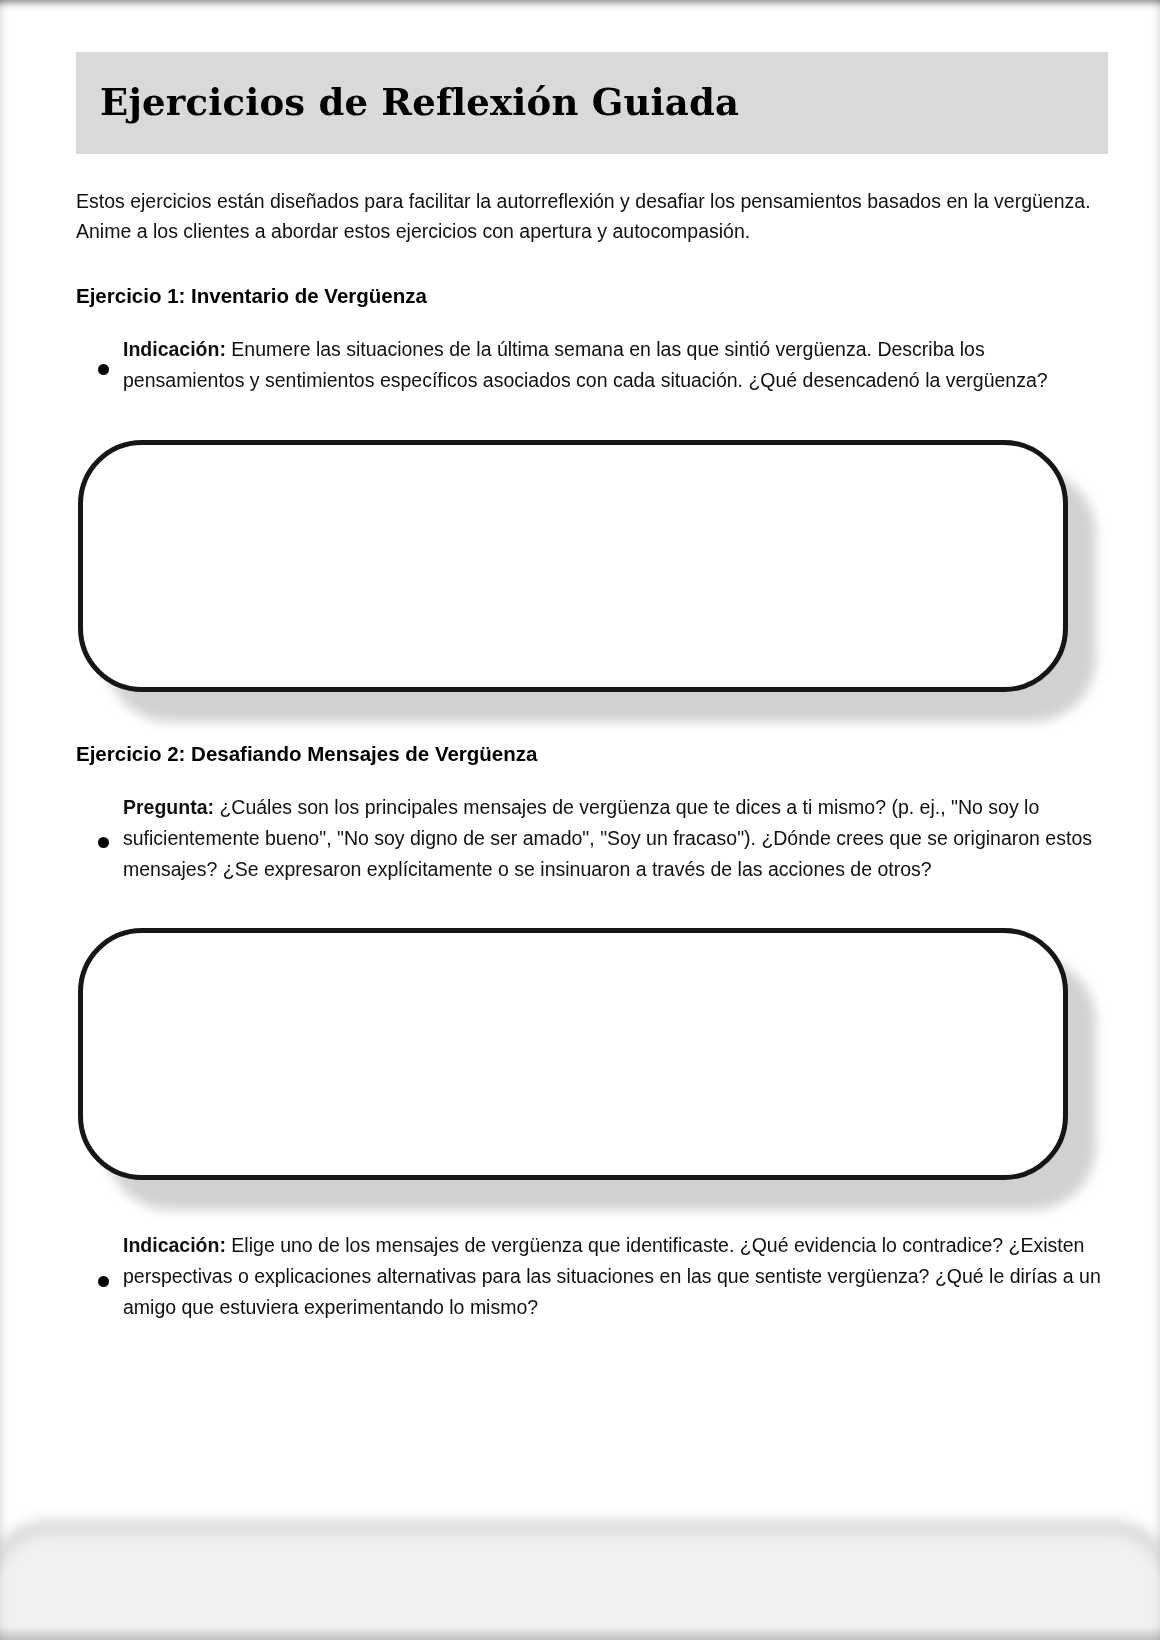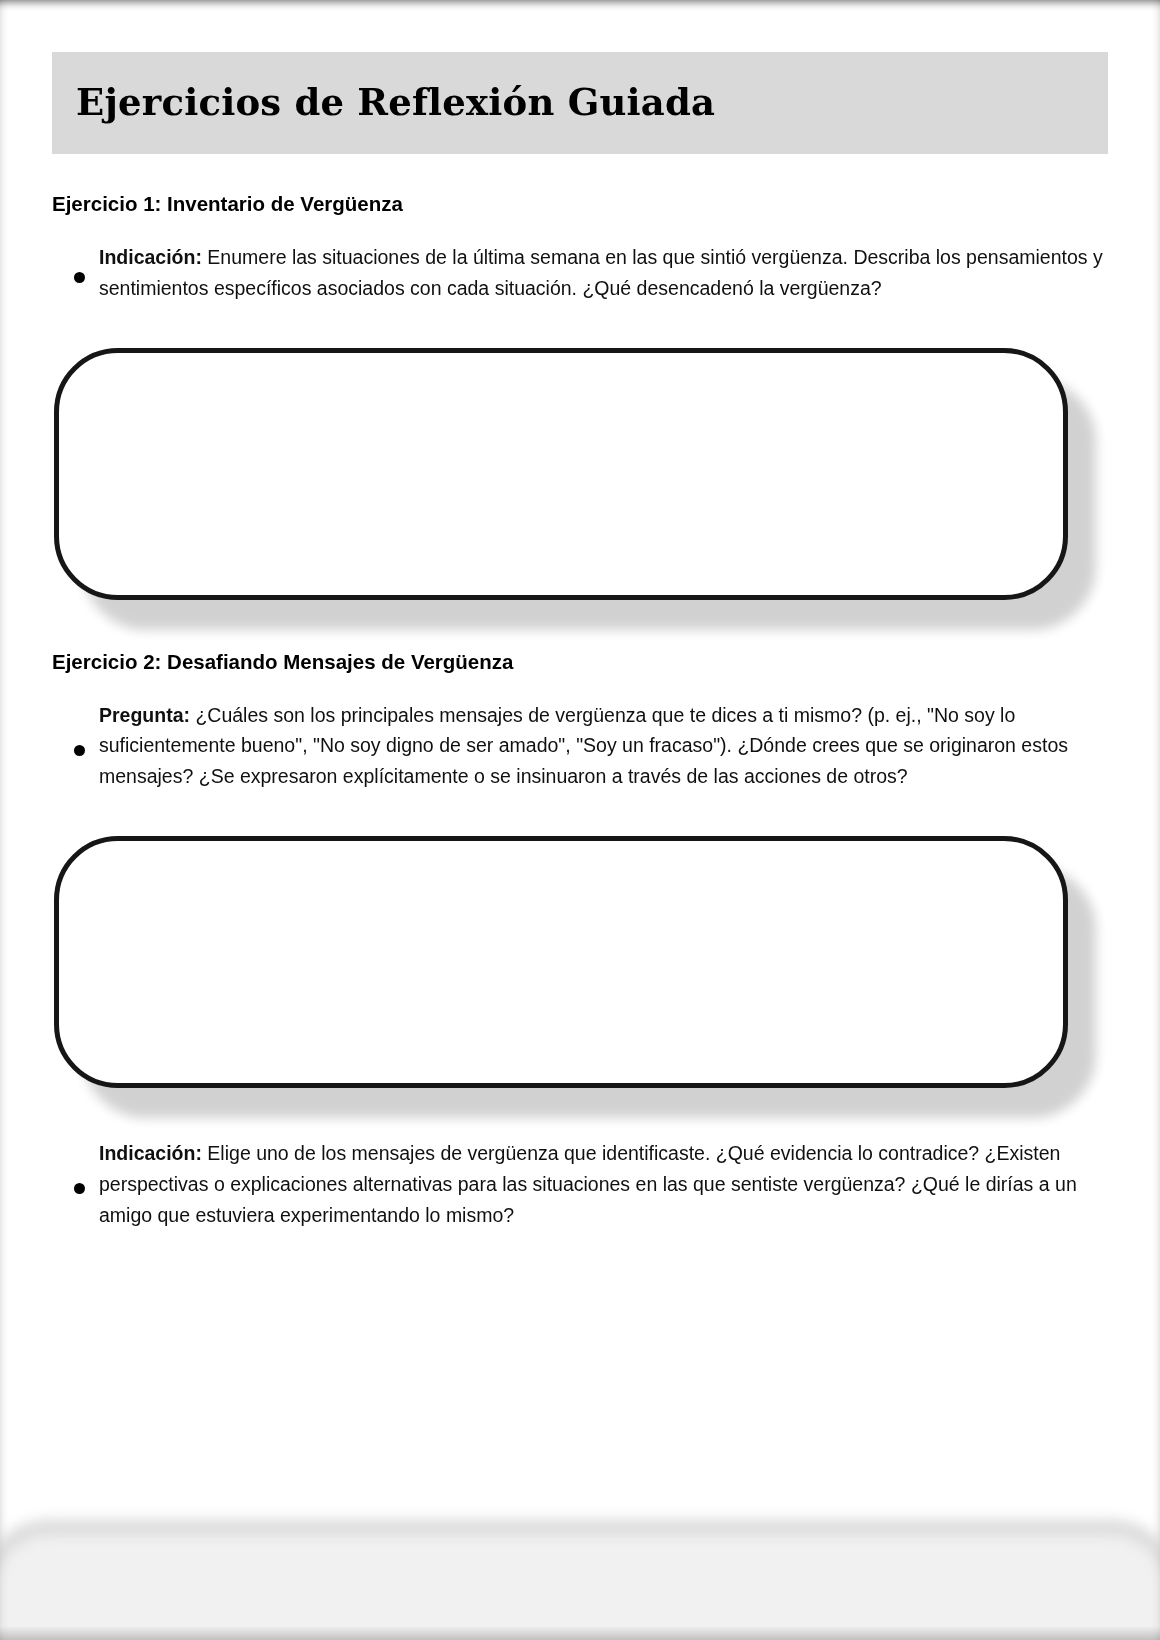--- a/index.html
+++ b/index.html
@@ -18,20 +18,21 @@
     background: #ffffff;
     overflow: hidden;
     
     box-shadow: inset 0 10px 8px -8px rgba(0,0,0,0.55),
                 inset 10px 0 10px -10px rgba(0,0,0,0.18),
                 inset -10px 0 10px -10px rgba(0,0,0,0.18);
   }
 
   .content {
     padding: 52px 52px 0 52px;
+    margin-left: 24px;
   }
 
   .header-band {
     background: #d9d9d9;
     padding: 28px 24px 30px 24px;
   }
 
   .doc-title {
     font-family: "DejaVu Serif", "Liberation Serif", serif;
     font-weight: 700;
@@ -115,20 +116,21 @@
 </head>
 <body>
 
 <div class="page">
   <div class="content">
 
     <div class="header-band">
       <h1 class="doc-title">Ejercicios de Reflexión Guiada</h1>
     </div>
 
+    <p class="intro">Estos ejercicios están diseñados para facilitar la autorreflexión y desafiar los pensamientos basados en la vergüenza. Anime a los clientes a abordar estos ejercicios con apertura y autocompasión.</p>
 
     <section>
       <h2 class="exercise-heading">Ejercicio 1: Inventario de Vergüenza</h2>
       <div class="bullet-row">
         <span class="bullet-marker"></span>
         <p class="bullet-text">
           <span class="prompt-label">Indicación: </span>
           <span>Enumere las situaciones de la última semana en las que sintió vergüenza. Describa los pensamientos y sentimientos específicos asociados con cada situación. ¿Qué desencadenó la vergüenza?</span>
         </p>
       </div>

